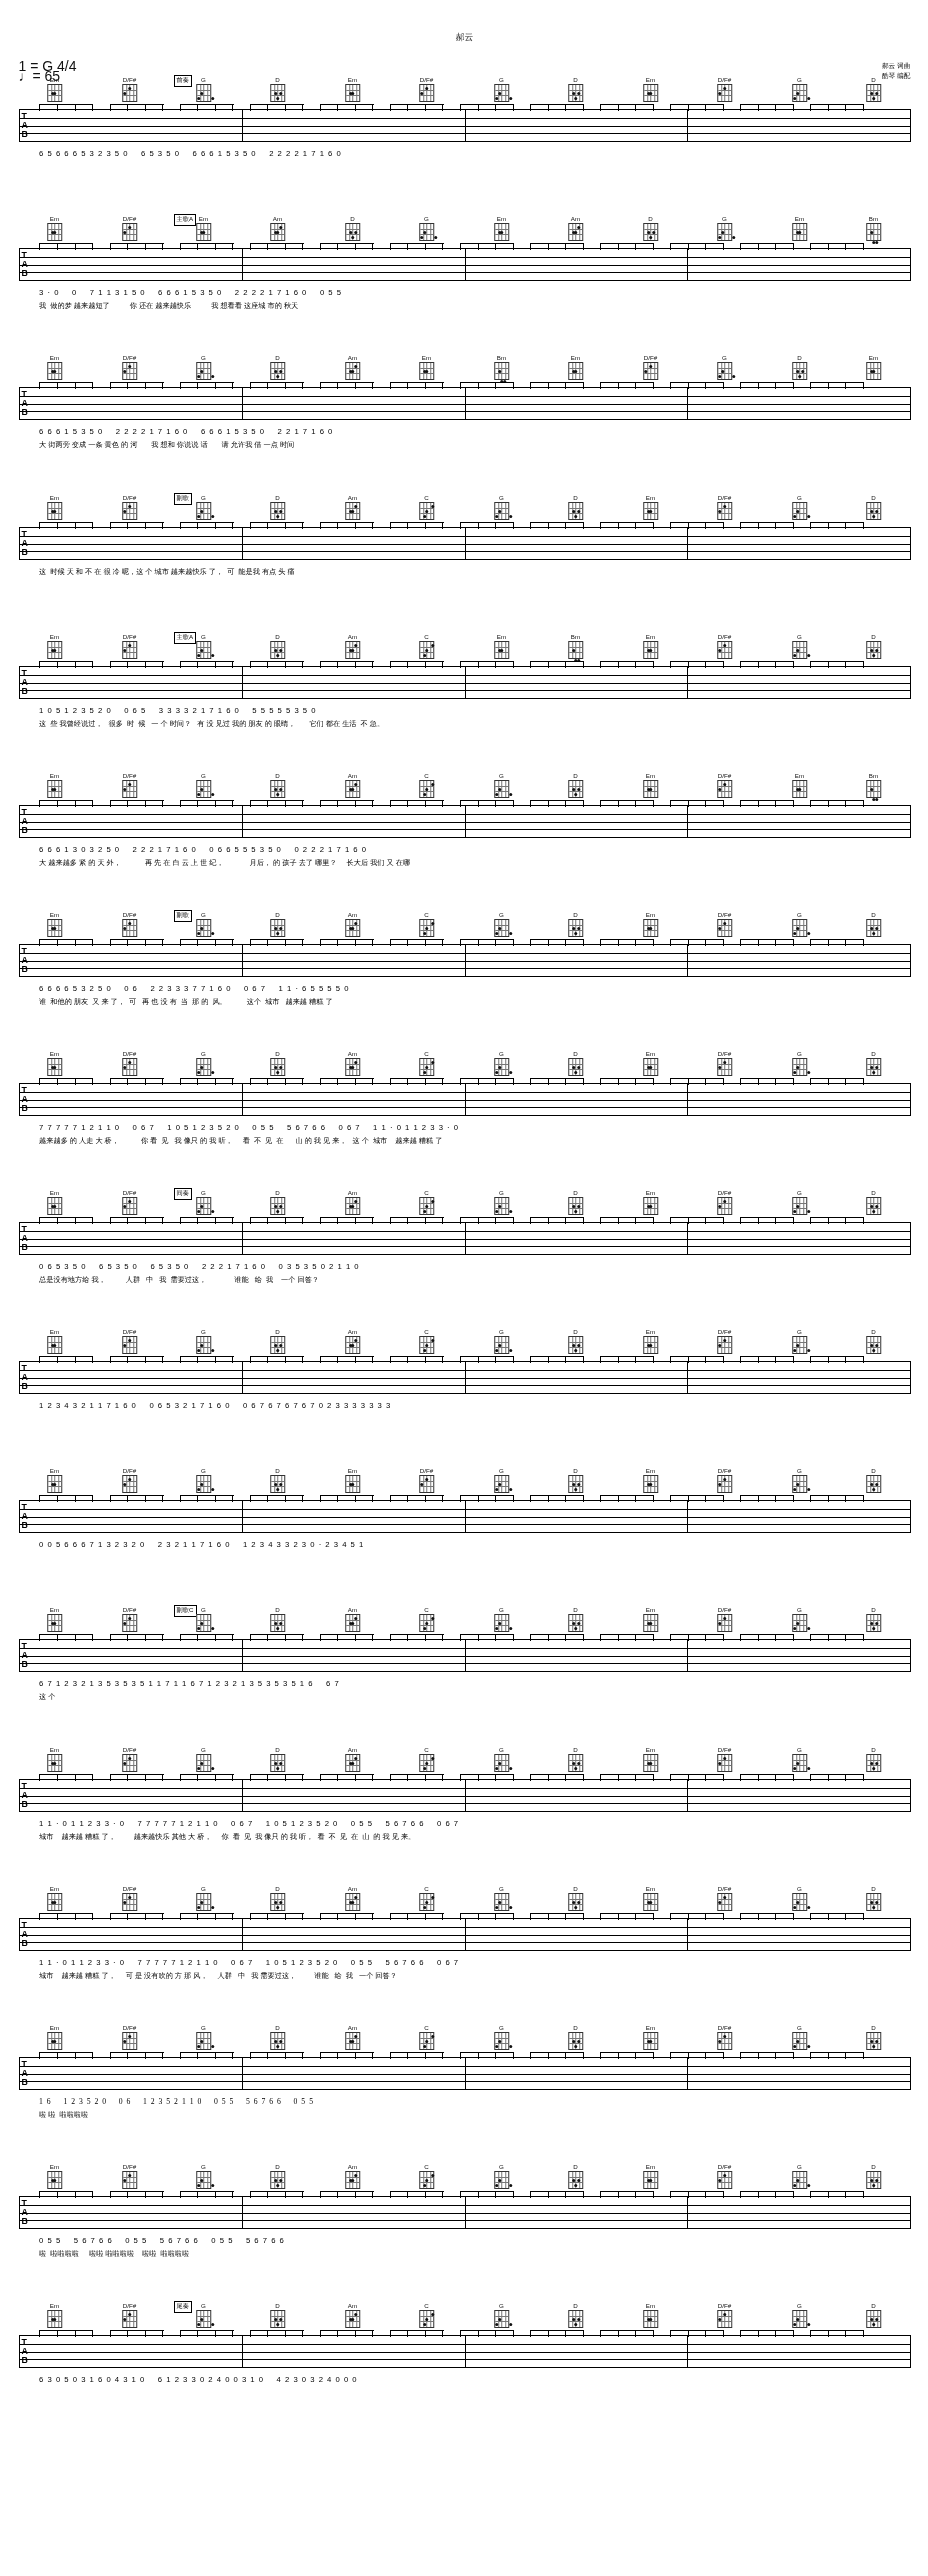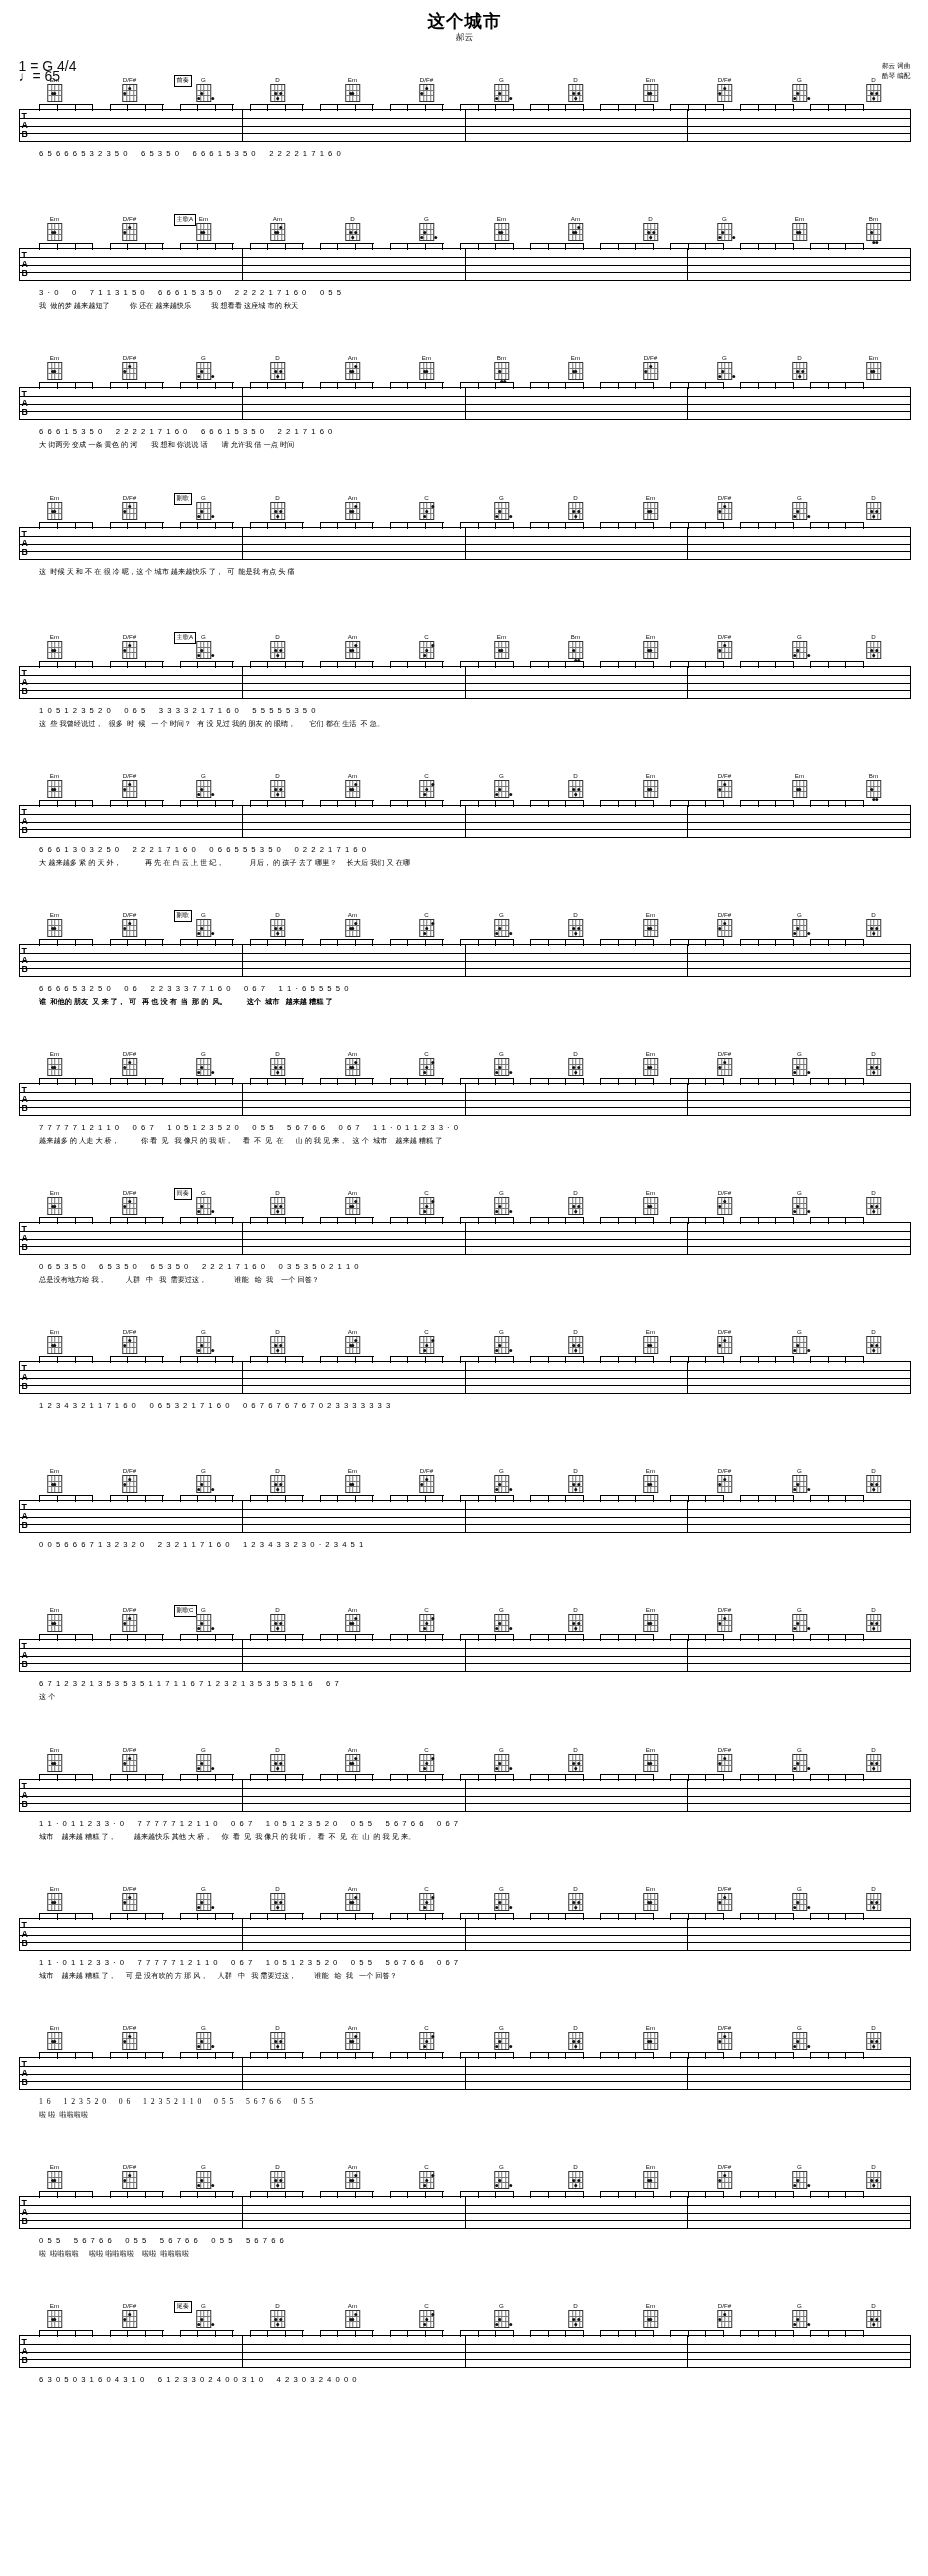--- a/index.html
+++ b/index.html
@@ -184,21 +184,20 @@
     border:0.5px solid #000;
     padding:0.5px 2.1px;
     color:#000;
   }
 </style>
 </head>
 <body>
 
 <div class="page">
 
-  <div class="title">这个城市</div>
   <div class="subtitle">郝云</div>
 
   <div class="meta-left">
     <div>1 = G 4/4</div>
     <div>♩= 65</div>
   </div>
 
   <div class="meta-right">
     <div>郝云 词曲</div>
     <div>酷琴 编配</div>
@@ -1835,21 +1834,21 @@
             <div class="bar" style="left: 25%;"></div>
             <div class="bar" style="left: 50%;"></div>
             <div class="bar" style="left: 75%;"></div>
           </div>
           <div class="tblabel">T<br>A<br>B</div>
         </div>
         <div class="numrow">
           <span style="left: 20.6px;">6 6 6 6 5 3 2 5 0    0 6    2 2 3 3 3 7 7 1 6 0    0 6 7    1 1 · 6 5 5 5 5 0</span>
         </div>
         <div class="lyrics">
-          <span style="left: 20.6px; font-weight: bold;">谁  和他的 朋友  又 来 了，  可   再 也 没 有  当  那 的  风。          这个  城市   越来越 糟糕 了</span>
+          <span style="left: 20.6px;">谁  和他的 朋友  又 来 了，  可   再 也 没 有  当  那 的  风。          这个  城市   越来越 糟糕 了</span>
         </div>
       </div>
       <div class="system" style="top: 1051px;">
         <div class="chordrow">
           <div class="chord" style="left: 36px;">
             <span class="name">Em</span>
             <div class="box">
               <i></i>
               <i></i>
               <i></i>

